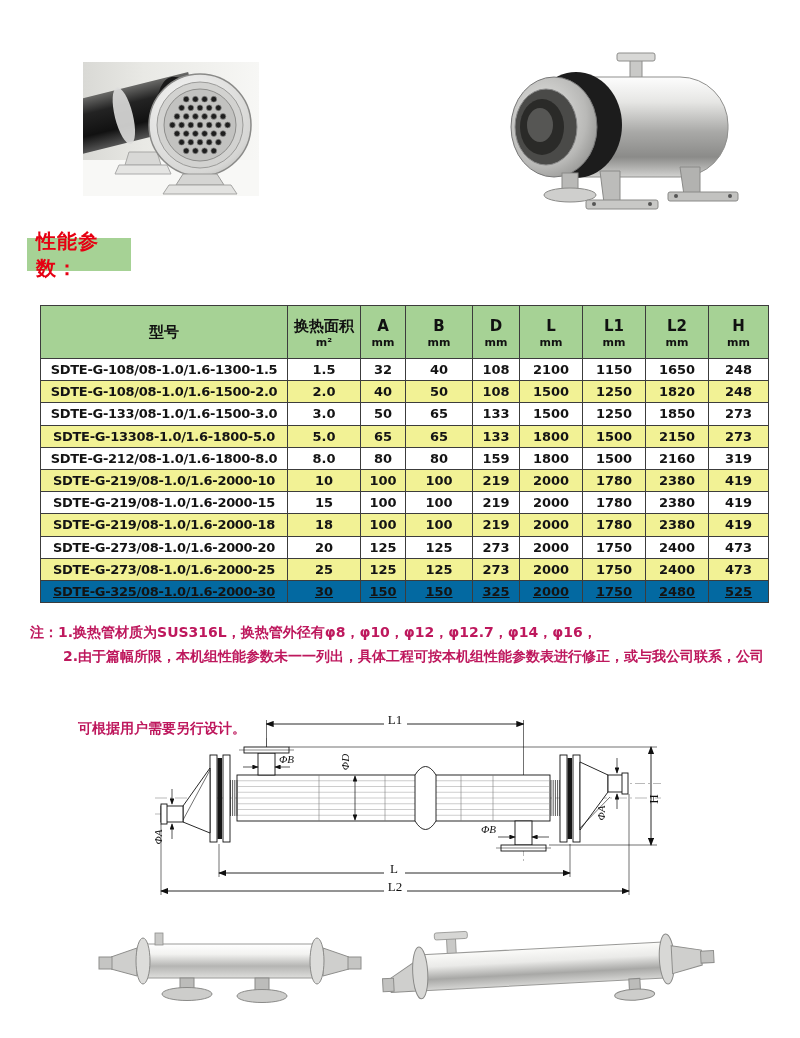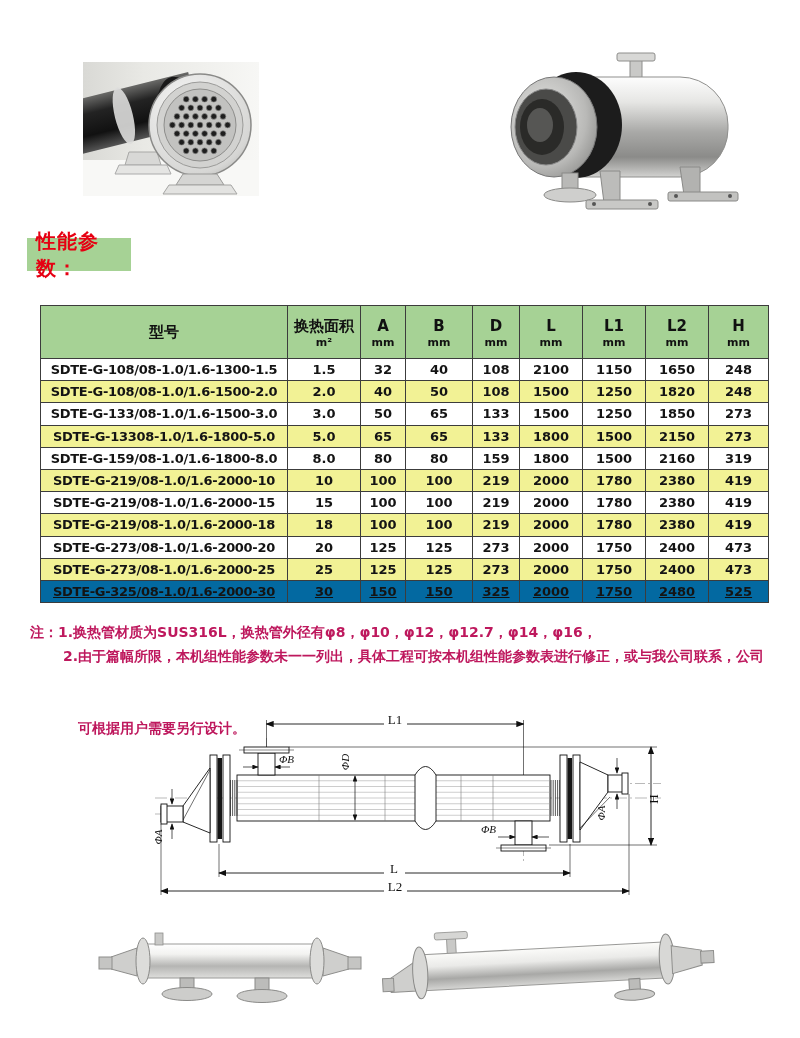--- a/index.html
+++ b/index.html
@@ -255,21 +255,21 @@
           <td>5.0</td>
           <td>65</td>
           <td>65</td>
           <td>133</td>
           <td>1800</td>
           <td>1500</td>
           <td>2150</td>
           <td>273</td>
         </tr>
         <tr style="background: rgb(255, 255, 255);">
-          <td class="model">SDTE-G-159/08-1.0/1.6-1800-8.0</td>
+          <td class="model">SDTE-G-212/08-1.0/1.6-1800-8.0</td>
           <td>8.0</td>
           <td>80</td>
           <td>80</td>
           <td>159</td>
           <td>1800</td>
           <td>1500</td>
           <td>2160</td>
           <td>319</td>
         </tr>
         <tr style="background: rgb(242, 242, 149);">

